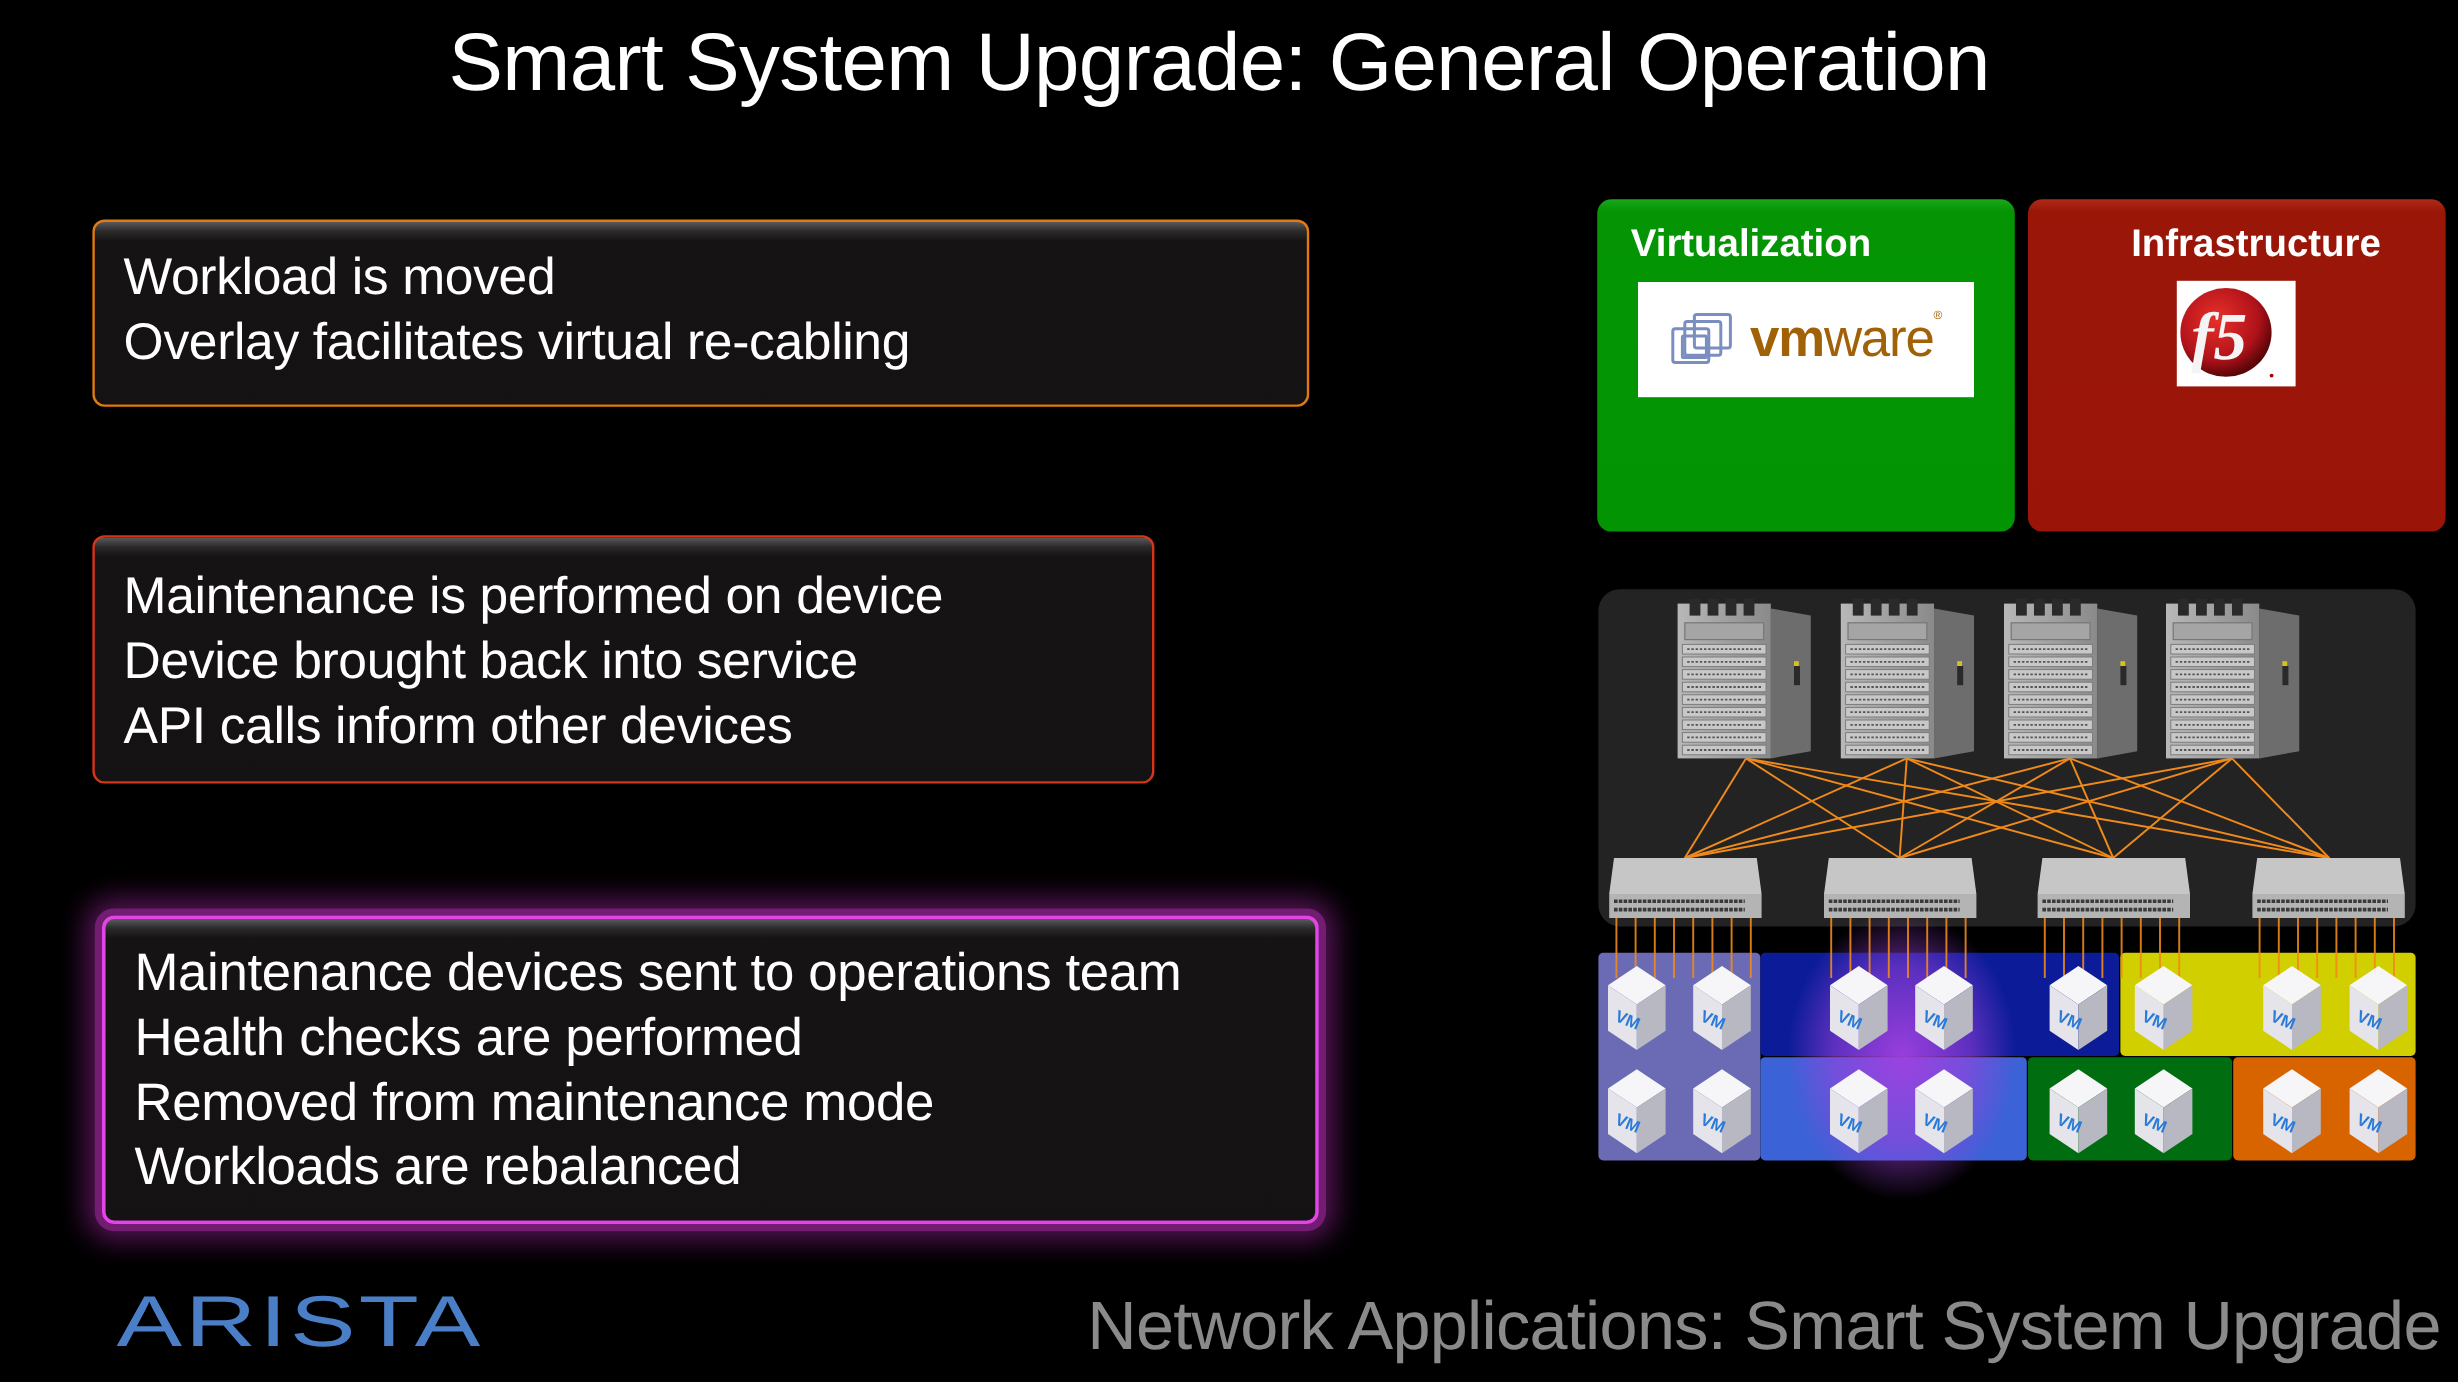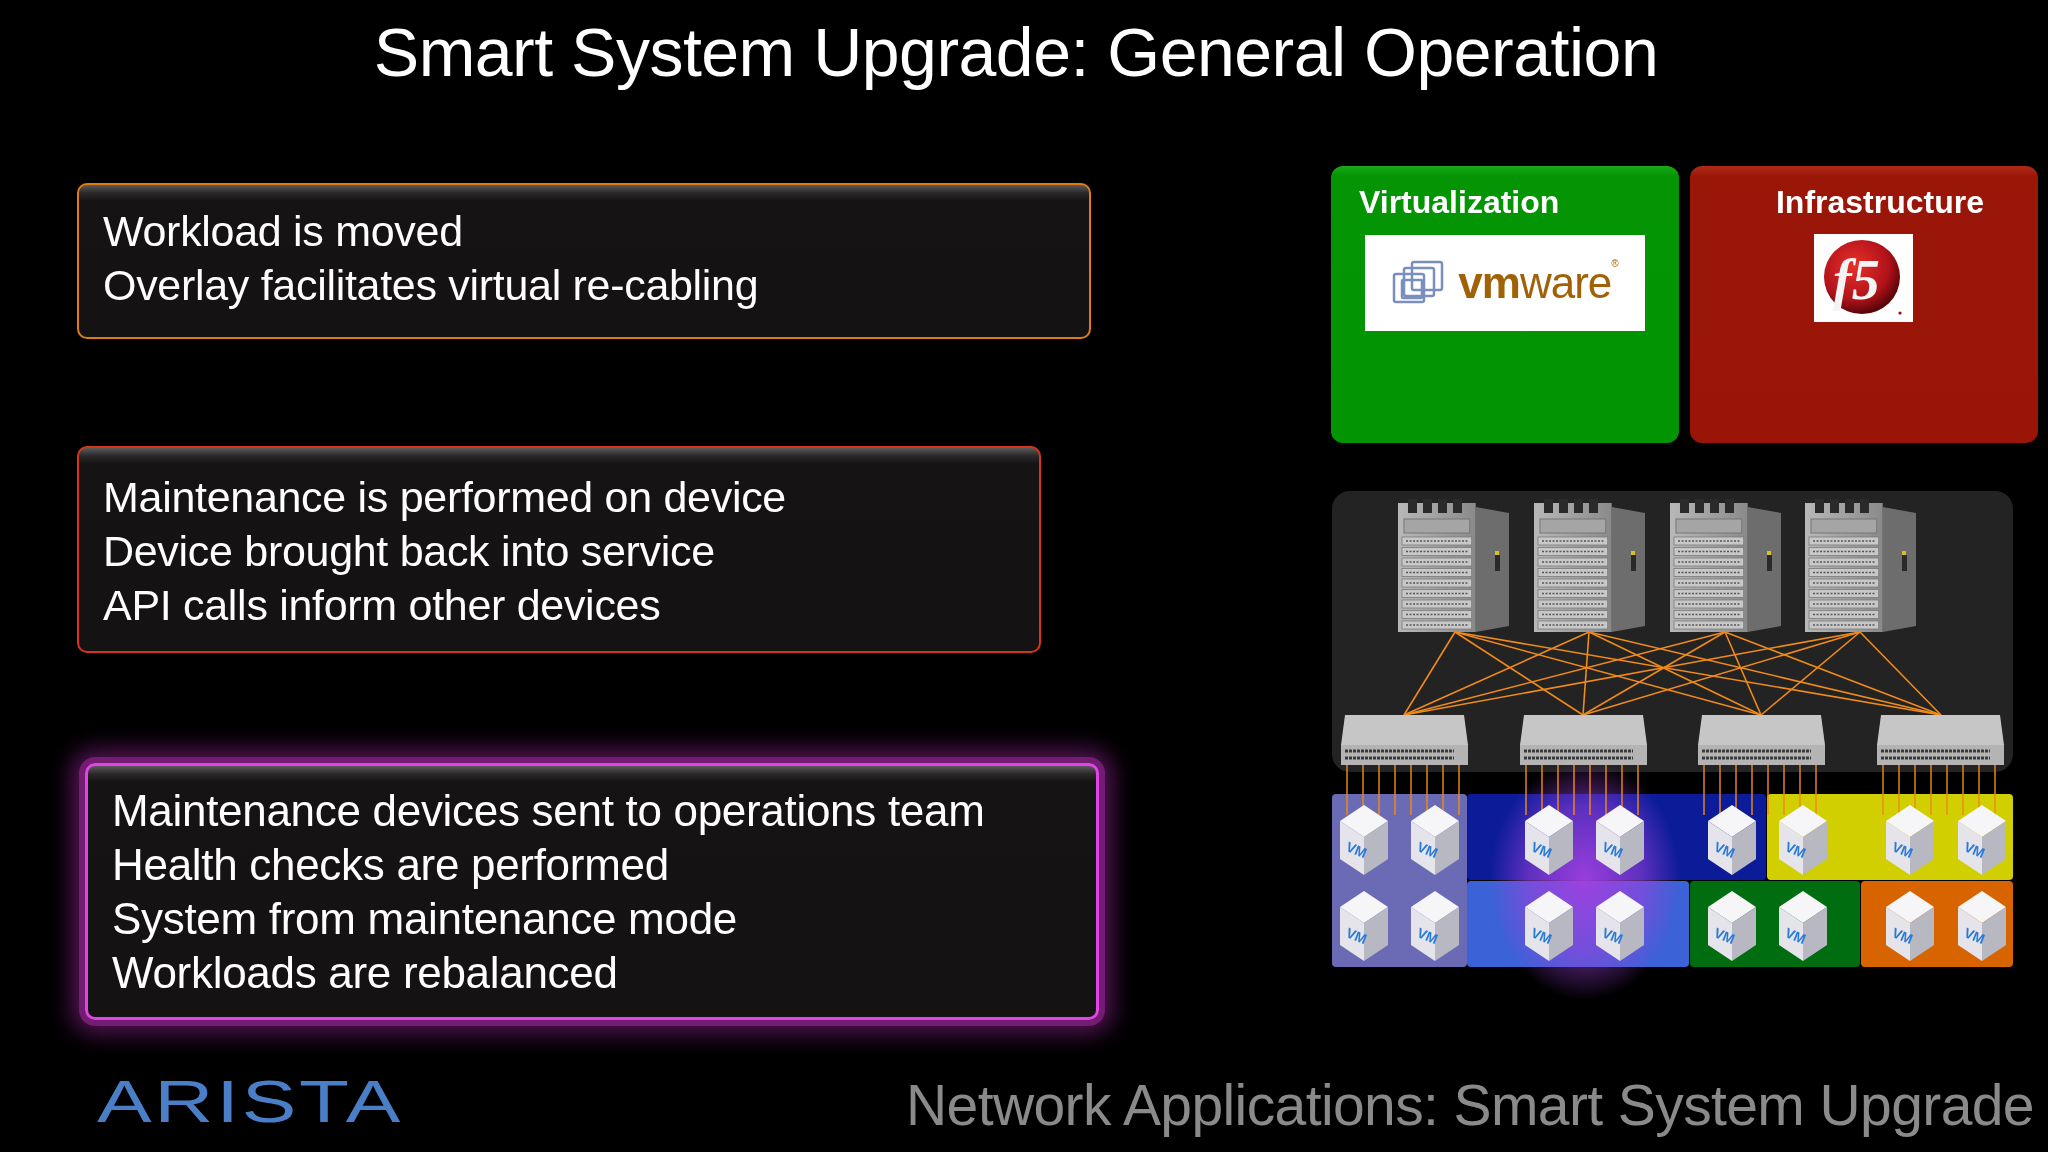--- a/index.html
+++ b/index.html
@@ -10,21 +10,21 @@
   .title {
     position: absolute; left: 0; top: 12px; width: 2032px; text-align: center;
     font-size: 68px; font-weight: 400; letter-spacing: -0.5px; line-height: 80px;
   }
   .step-box {
     position: absolute; box-sizing: border-box; border-radius: 10px;
     background: linear-gradient(to bottom, #5a5a5a 0px, #2a2828 8px, #151313 16px, #141212 100%);
     padding-left: 24px;
   }
   .step-box.b1 { left: 77px; top: 183px; width: 1014px; height: 156px; border: 2px solid #e07a12; padding-top: 19px; }
-  .step-box.b2 { left: 77px; top: 446px; width: 964px; height: 207px; border: 2px solid #d83418; padding-top: 22px; }
+  .step-box.b2 { left: 77px; top: 446px; width: 885px; height: 207px; border: 2px solid #d83418; padding-top: 22px; }
   .step-box.b3 { left: 85px; top: 763px; width: 1014px; height: 257px; border: 3px solid #e245e6; padding-top: 18px;
     box-shadow: 0 0 0 6px rgba(120,30,120,0.9), 0 0 22px 14px rgba(110,25,110,0.75); }
   .step-line { font-size: 43px; line-height: 54px; white-space: nowrap; letter-spacing: -0.3px; }
   .b3 .step-line { font-size: 44px; }
 
   .cat-box {
     position: absolute; top: 166px; width: 348px; height: 277px; border-radius: 12px; box-sizing: border-box;
   }
   .cat-green { left: 1331px; background: linear-gradient(to bottom, #1aa81a 0px, #049404 10px, #039403 100%); }
   .cat-red { left: 1690px; background: linear-gradient(to bottom, #b02a18 0px, #9a1708 10px, #9a1508 100%); }
@@ -33,21 +33,21 @@
   .cat-red .cat-label { left: 0; width: 348px; text-align: center; padding-left: 16px; }
   .vmware-logo {
     position: absolute; left: 34px; top: 69px; width: 280px; height: 96px; background: #fff;
     display: flex; align-items: center; justify-content: center; gap: 10px;
   }
   .vmware-text { font-size: 44px; color: #a16207; letter-spacing: -1px; }
   .vmware-text b { font-weight: 700; }
   .vmware-text .reg { font-size: 10px; vertical-align: top; }
   .f5-logo {
     position: absolute; left: 124px; top: 68px; width: 99px; height: 88px; background: #fff;
-    display: flex; align-items: center; justify-content: center;
+    display: flex; align-items: center; 
   }
 
   .diagram-panel {
     position: absolute; left: 1332px; top: 491px; width: 681px; height: 281px;
     background: #232323; border-radius: 18px;
   }
   .diagram-svg { position: absolute; left: 0; top: 0; width: 2048px; height: 1152px; pointer-events: none; }
 
   .arista-logo { position: absolute; left: 97px; top: 1075px; }
   .footer {
@@ -67,21 +67,21 @@
 
 <div class="step-box b2">
   <div class="step-line">Maintenance is performed on device</div>
   <div class="step-line">Device brought back into service</div>
   <div class="step-line">API calls inform other devices</div>
 </div>
 
 <div class="step-box b3">
   <div class="step-line">Maintenance devices sent to operations team</div>
   <div class="step-line">Health checks are performed</div>
-  <div class="step-line">System from maintenance mode</div>
+  <div class="step-line">Removed from maintenance mode</div>
   <div class="step-line">Workloads are rebalanced</div>
 </div>
 
 <div class="cat-box cat-green">
   <div class="cat-label">Virtualization</div>
   <div class="vmware-logo">
     <svg width="56" height="46" viewBox="0 0 56 46">
       <g fill="none" stroke="#7a8fc0" stroke-width="2.5">
         <rect x="2" y="14" width="30" height="28" rx="2"></rect>
         <rect x="12" y="8" width="30" height="28" rx="2"></rect>

